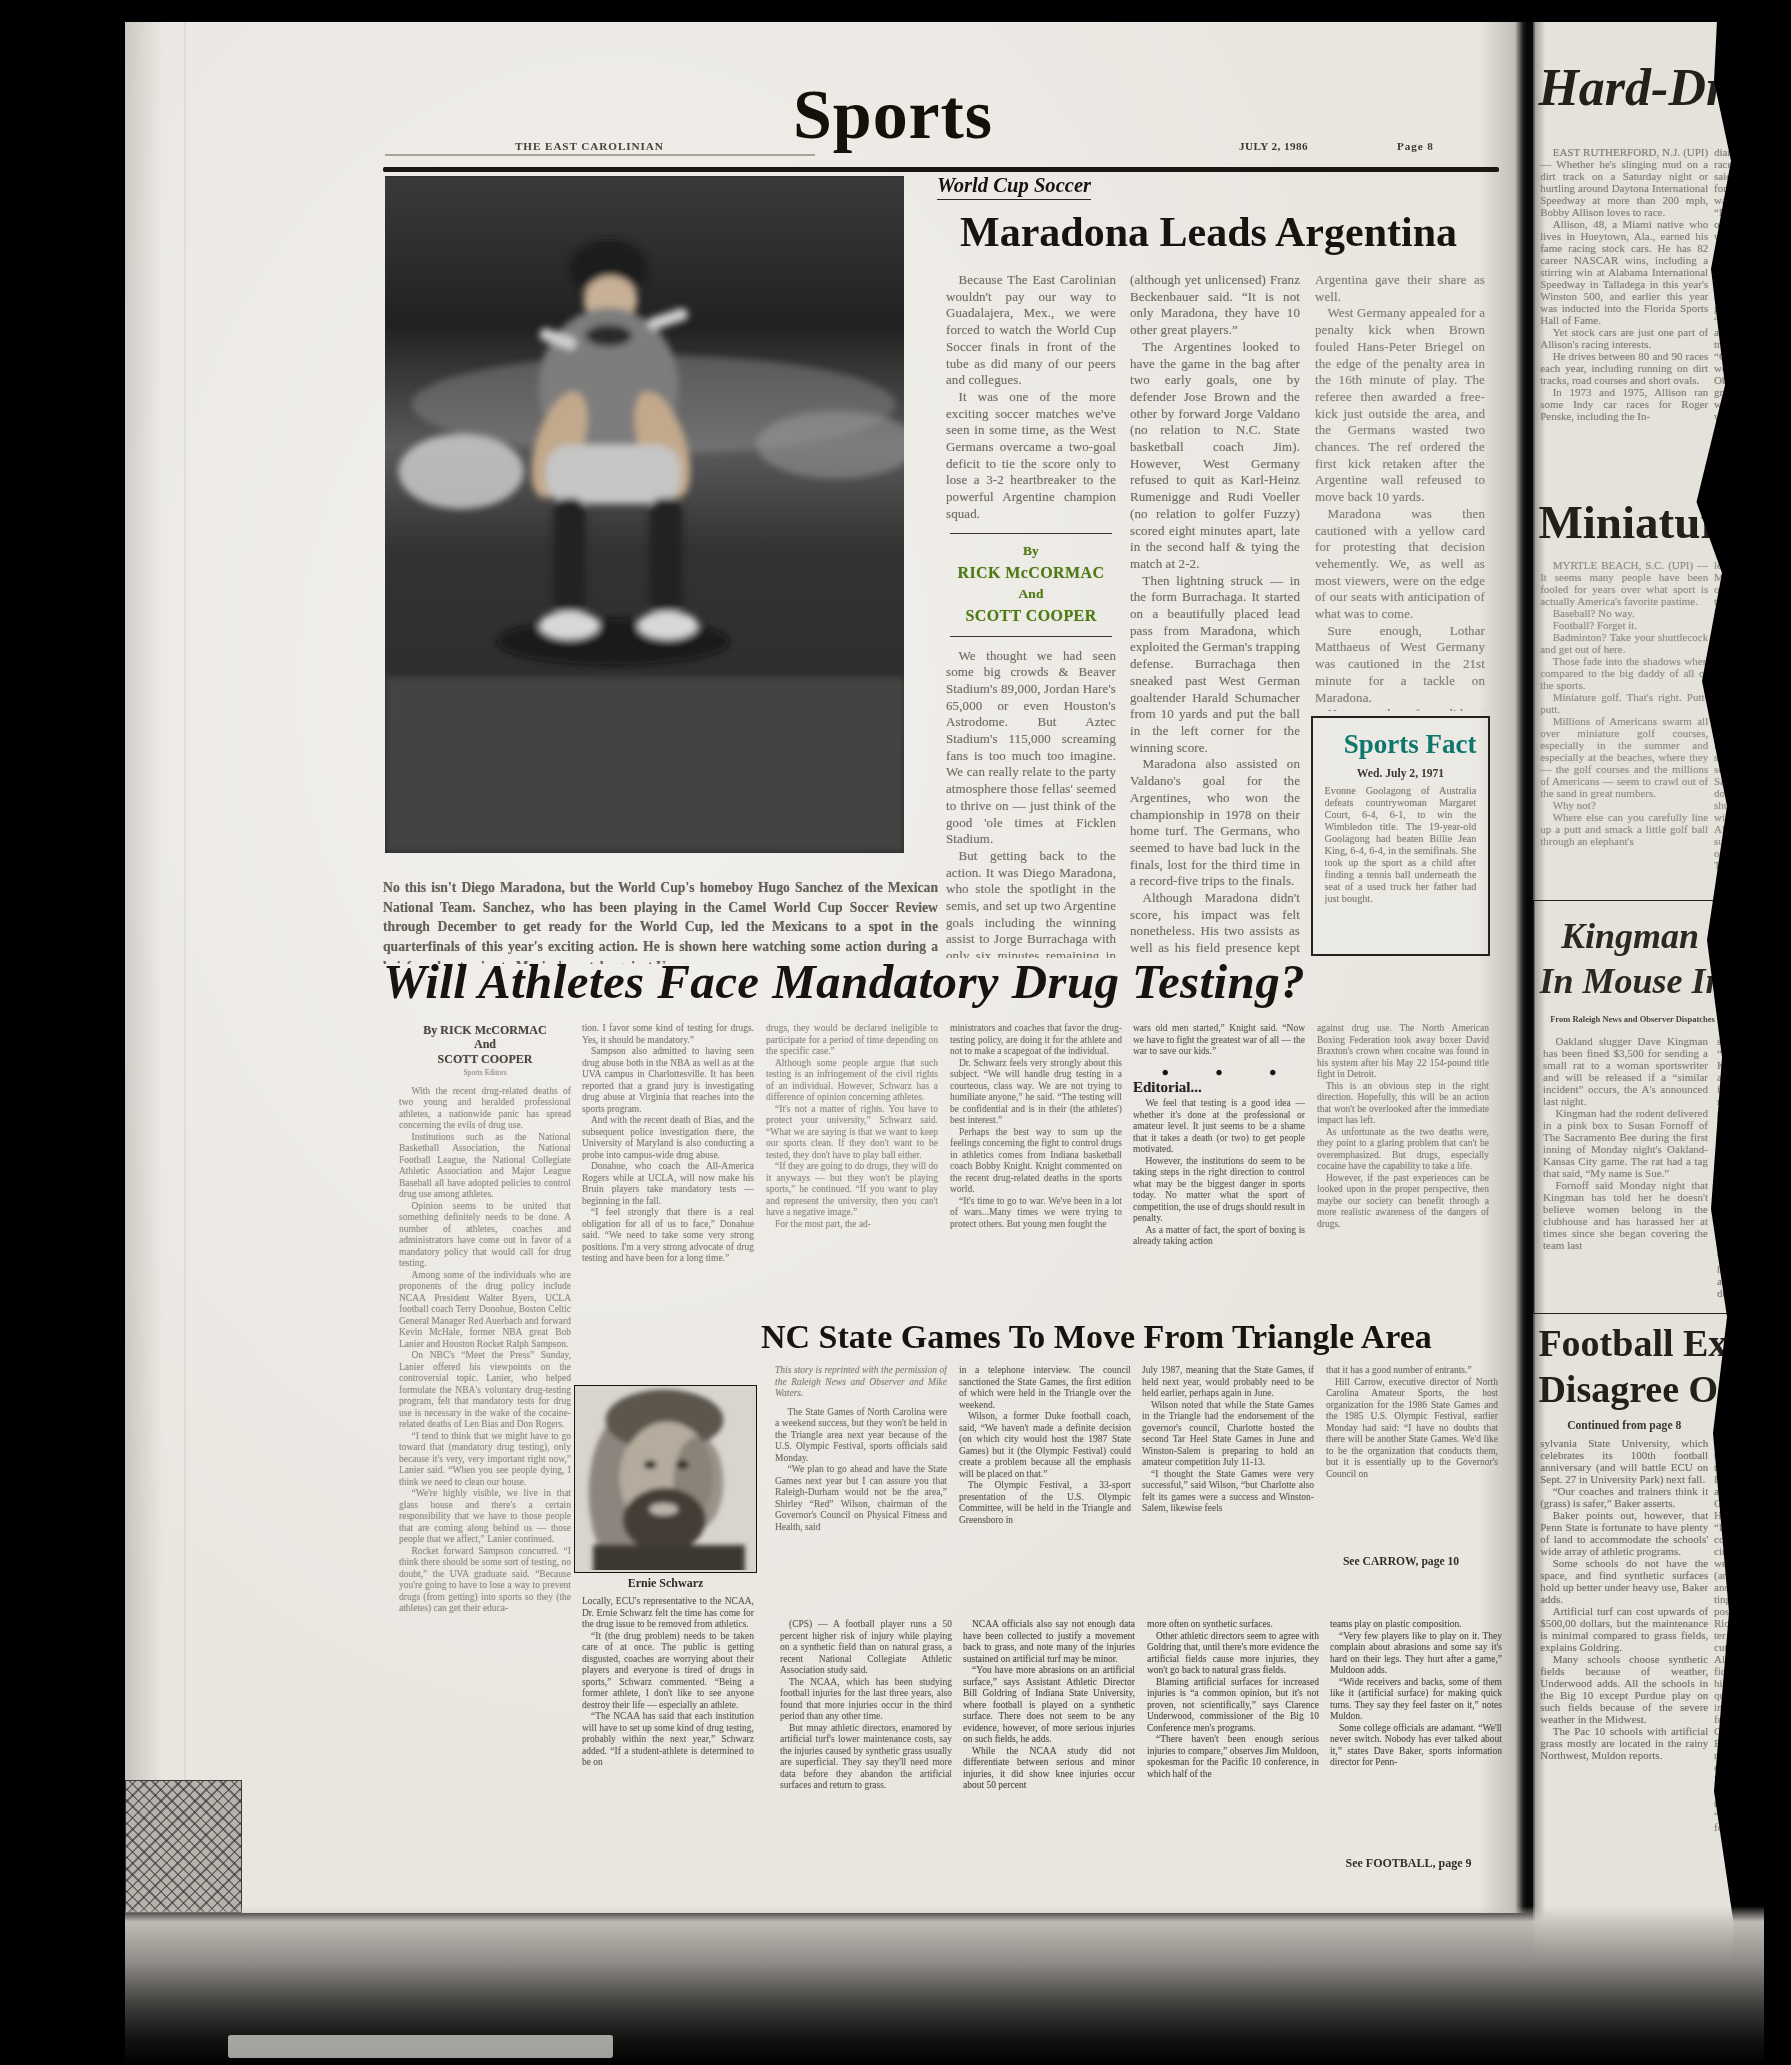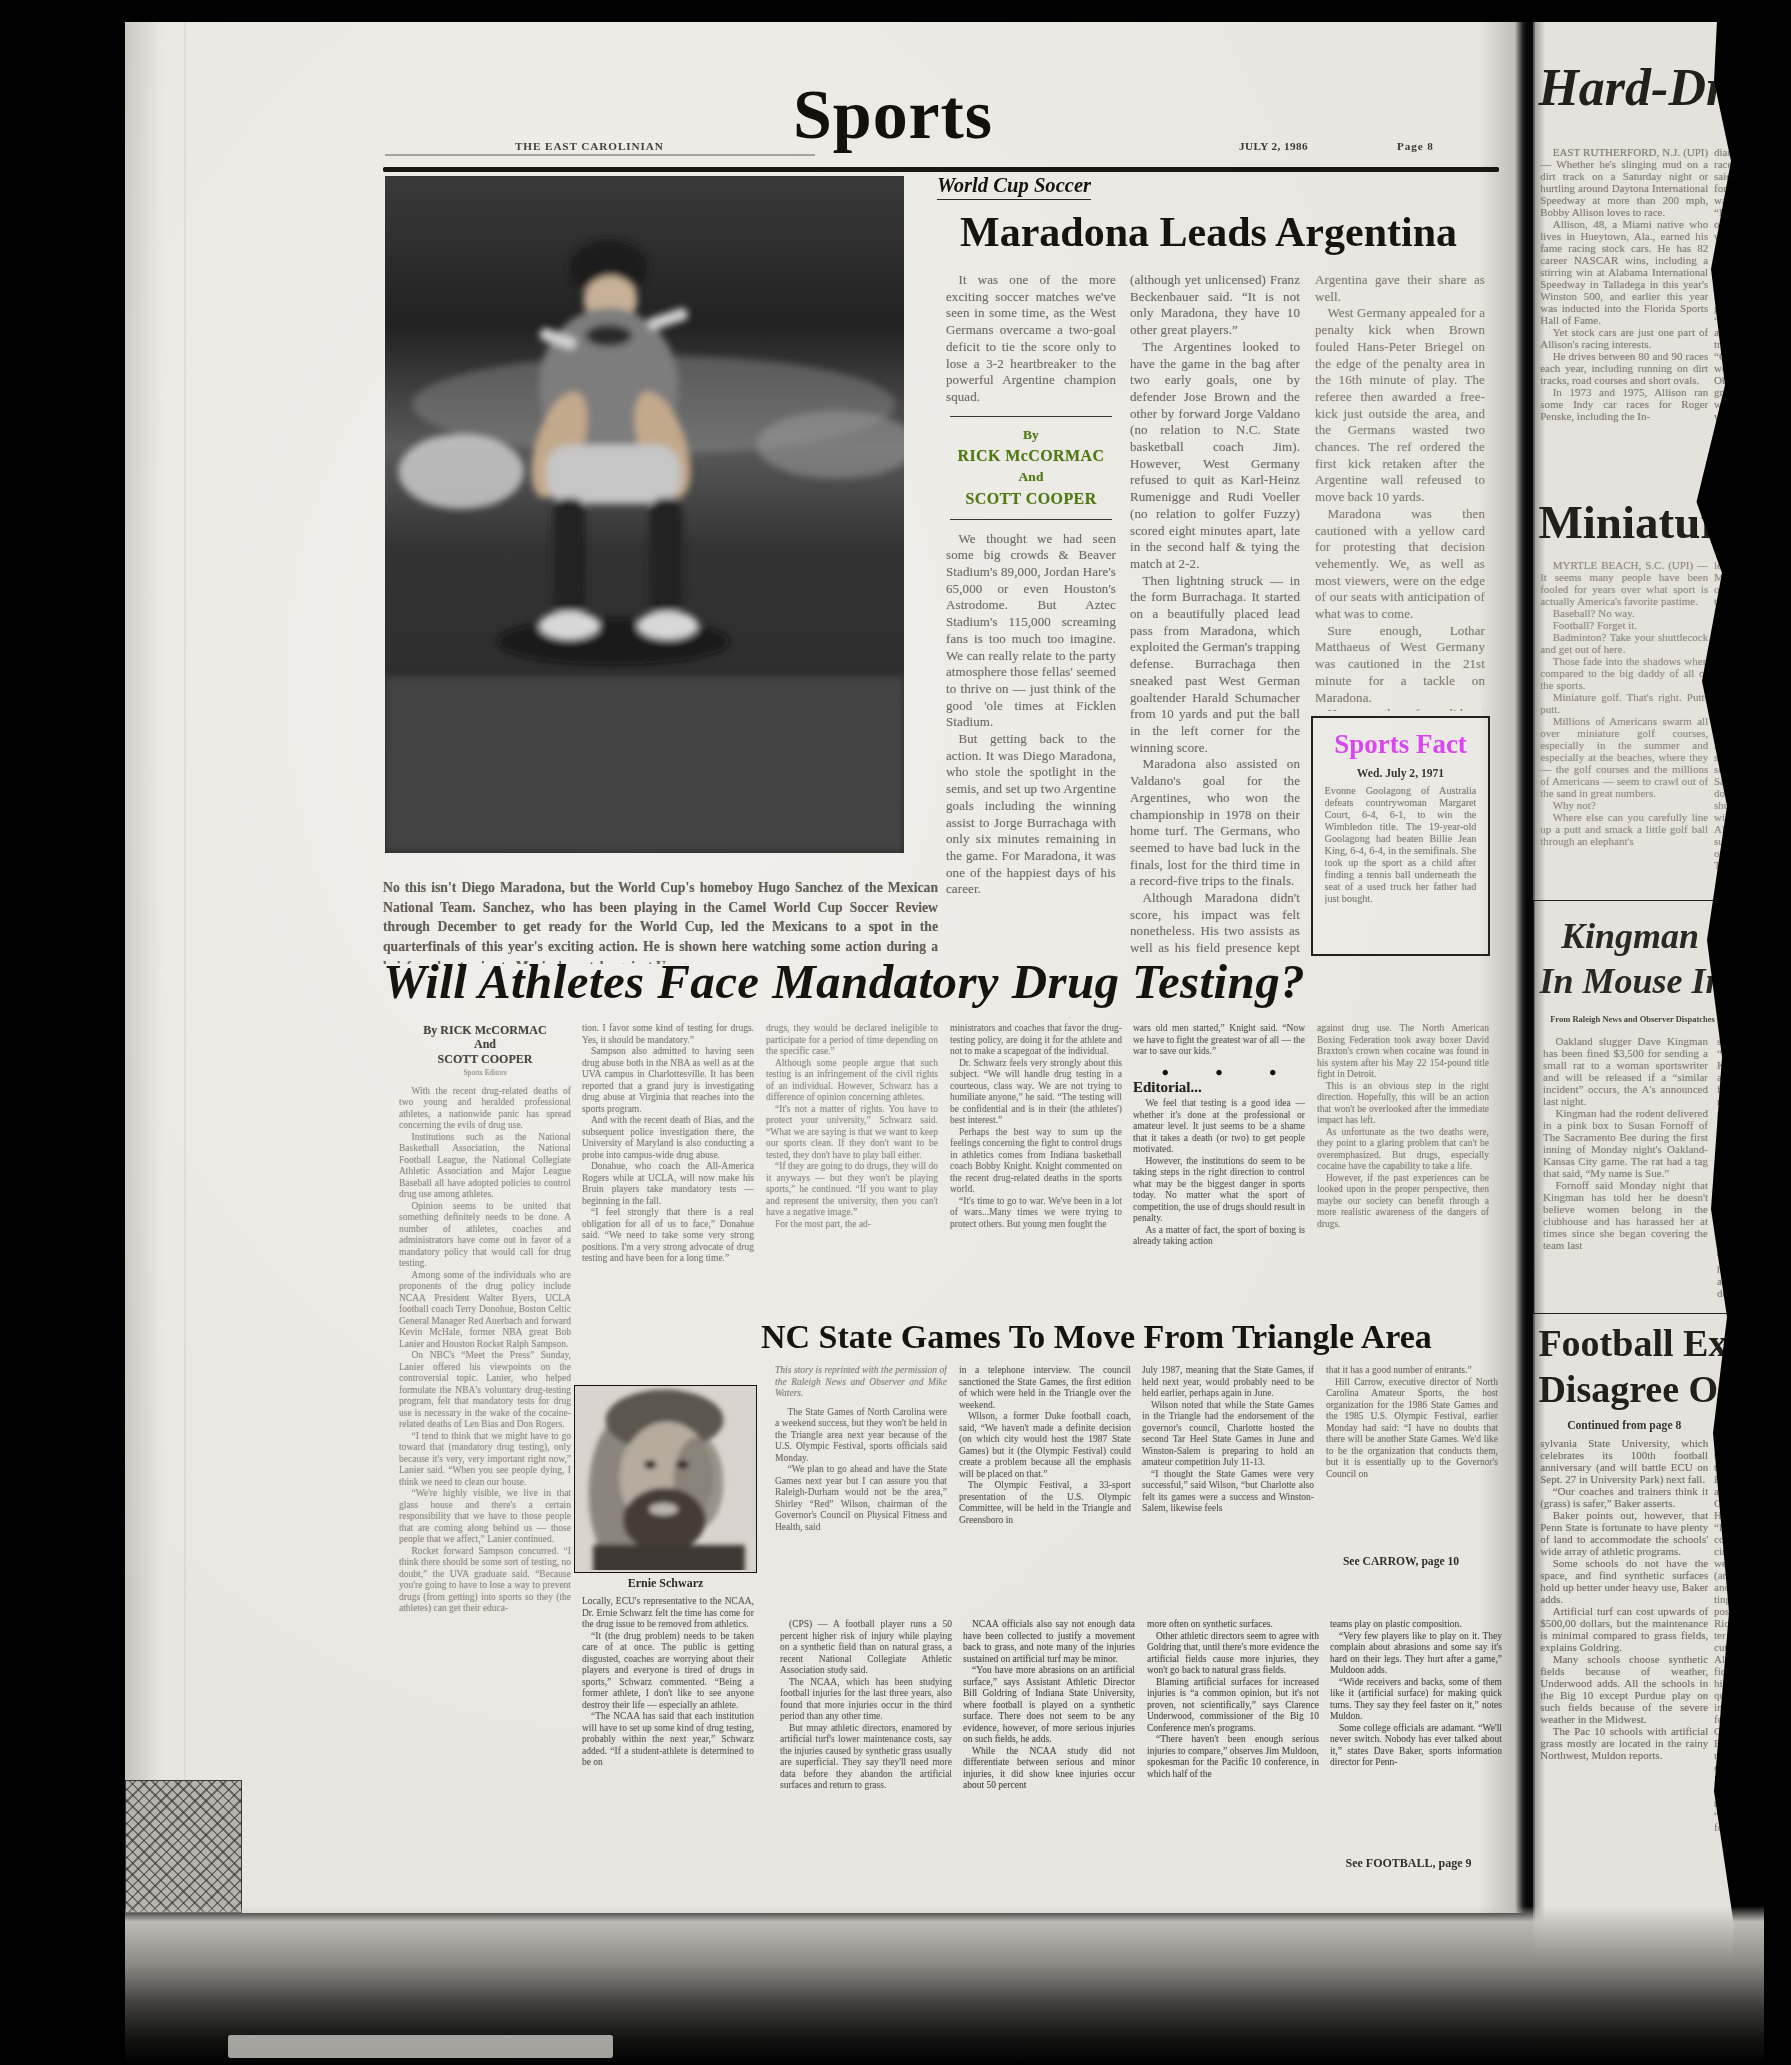--- a/index.html
+++ b/index.html
@@ -26,21 +26,21 @@
   .hl{position:absolute;font-family:"Liberation Serif","DejaVu Serif",serif;
       font-weight:bold;color:#17140f;white-space:nowrap;overflow:hidden;}
   .hl-i{font-style:italic;}
   .rule{position:absolute;background:#1a1713;}
   .byline-box{border-top:1.8px solid #3a3631;border-bottom:1.8px solid #3a3631;
       text-align:center;padding:7.2px 0 9px;margin:10.7px 3.6px 10.7px;font-weight:bold;color:#4d7c0f;}
   .by-sm{font-size:13.4px;line-height:19.7px;} .by-lg{font-size:16px;line-height:23px;letter-spacing:0.4px;}
   .caption{font-weight:bold;color:#655f56;font-size:13.7px;line-height:19.7px;}
   .factbox{position:absolute;border:2.7px solid #24211d;background:rgba(255,255,255,.12);
       padding:9px 11.6px;box-sizing:border-box;}
-  .fact-title{font-size:27px;font-weight:bold;text-align:center;color:#d946ef;margin:1.8px 0 7.2px;}
+  .fact-title{font-size:27px;font-weight:bold;text-align:right;color:#0f766e;margin:1.8px 0 7.2px;}
   .fact-date{font-size:11.6px;font-weight:bold;text-align:center;color:#3c3833;margin-bottom:5.4px;}
   .jump{position:absolute;font-weight:bold;font-size:11.6px;text-align:center;color:#33302b;}
   .drug-by{ text-align:center;font-weight:bold;color:#4a463f;font-size:12px;line-height:14.3px;margin-bottom:5.4px;}
   .drug-by .sub{font-size:7.6px;color:#9b958b;font-weight:normal;}
   .bullets{text-align:center;font-size:12.5px;letter-spacing:21.5px;padding-left:21.5px;
       color:#17140f;margin:9px 0 3.6px;}
   .ed-label{font-weight:bold;font-size:15px;color:#262220;margin:3.6px 0 5.4px;font-style:normal;}
   .intro-it{font-style:italic;color:#8a857b;margin-bottom:7.2px;}
   .credit{font-size:8.5px;font-weight:bold;text-align:center;color:#4a463f;}
   .photo-frame{position:absolute;overflow:hidden;background:#1d1d1d;}
@@ -117,20 +117,21 @@
 
   <div class="col caption cont paras" style="left:383px;top:878px;width:555px;height:86px;">
       <p>No this isn't Diego Maradona, but the World Cup's homeboy Hugo Sanchez of the Mexican National Team. Sanchez, who has been playing in the Camel World Cup Soccer Review through December to get ready for the World Cup, led the Mexicans to a spot in the quarterfinals of this year's exciting action. He is shown here watching some action during a brief workout prior to Mexico's match against Uruguay.</p>
     </div>
 
   <div class="hl hl-i" style="left:937px;top:174px;font-size:20.6px;border-bottom:1.8px solid #2a2724;padding-bottom:1.8px;">World Cup Soccer</div>
   <div class="hl" style="left:960px;top:208px;width:537px;font-size:42px;">Maradona Leads Argentina</div>
 
   <div class="col t-lg c-70" style="left:946px;top:272px;width:170px;height:686px;">
     <div class="paras">
+        <p>Because The East Carolinian wouldn't pay our way to Guadalajera, Mex., we were forced to watch the World Cup Soccer finals in front of the tube as did many of our peers and collegues.</p>
         <p>It was one of the more exciting soccer matches we've seen in some time, as the West Germans overcame a two-goal deficit to tie the score only to lose a 3-2 heartbreaker to the powerful Argentine champion squad.</p>
       </div>
     <div class="byline-box">
       <div class="by-sm">By</div>
       <div class="by-lg">RICK McCORMAC</div>
       <div class="by-sm">And</div>
       <div class="by-lg">SCOTT COOPER</div>
     </div>
     <div class="paras">
         <p>We thought we had seen some big crowds &amp; Beaver Stadium's 89,000, Jordan Hare's 65,000 or even Houston's Astrodome. But Aztec Stadium's 115,000 screaming fans is too much too imagine. We can really relate to the party atmosphere those fellas' seemed to thrive on — just think of the good 'ole times at Ficklen Stadium.</p>

